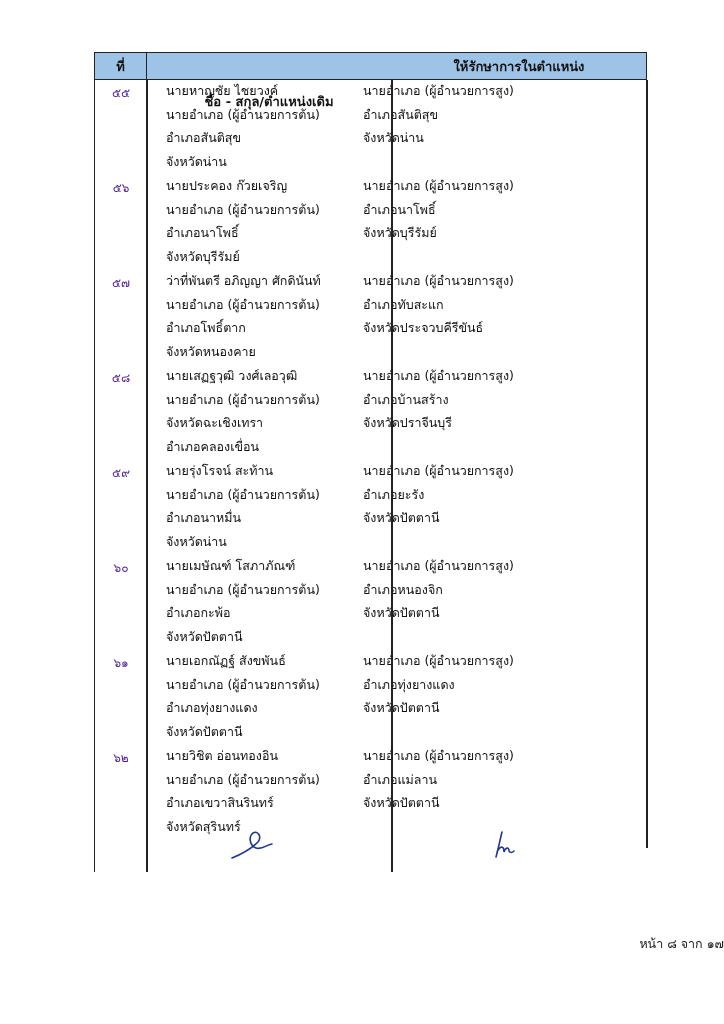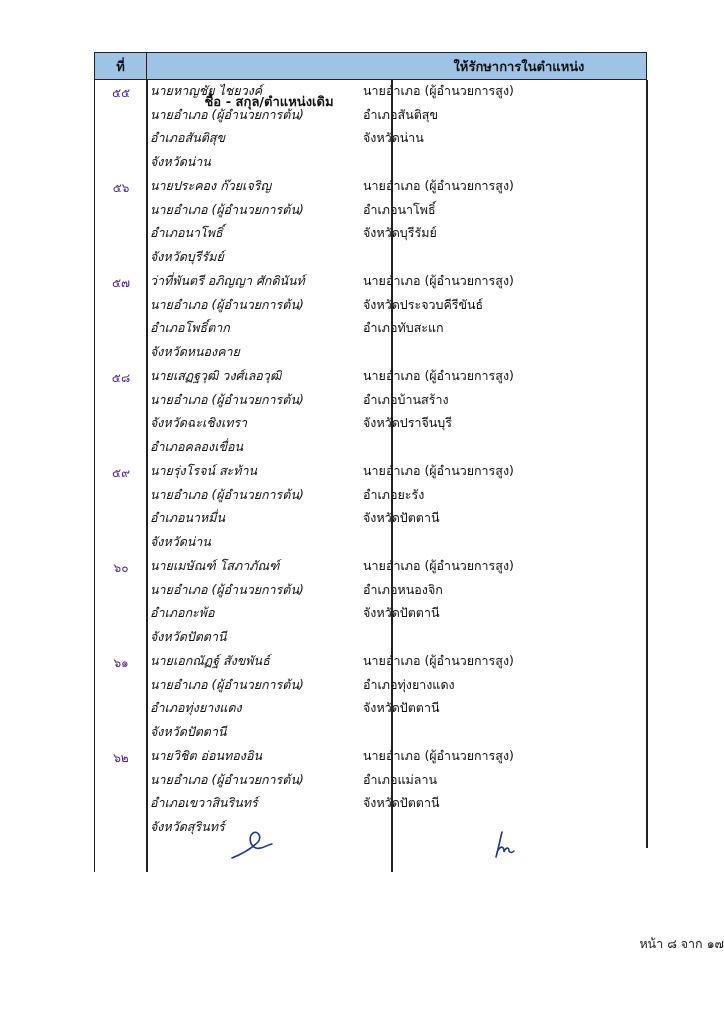--- a/index.html
+++ b/index.html
@@ -12,21 +12,21 @@
     .hdr > div { display: flex; align-items: center; justify-content: center;
                  font-size: 13px; font-weight: bold; color: #111; box-sizing: border-box; }
     .c1 { width: 52px; border-right: 1.5px solid #222; }
     .c2 { width: 245px; border-right: 1.5px solid #222; margin-top: 48px; }
     .c3 { flex: 1; }
     .body { position: relative; border-left: 1.5px solid #222; }
     .col-line { position: absolute; top: 0; width: 1.5px; background: #222; }
     .row { display: flex; height: 95px; }
     .row .num { width: 52px; box-sizing: border-box; text-align: center; padding-top: 3px;
                 font-size: 12px; color: #4c1d95; }
-    .row .old { width: 213px; box-sizing: border-box; padding-left: 3px; font-style: italic; }
+    .row .old { width: 213px; box-sizing: border-box; padding-left: 19px; }
     .row .new { flex: 1; box-sizing: border-box; padding-left: 3px; }
     .line { height: 23.5px; line-height: 22px; font-size: 12.5px; white-space: nowrap; color: #111; }
     .sig { position: absolute; }
     .footer { position: absolute; left: 0; width: 724px; top: 934px; text-align: right;
               font-size: 12.5px; color: #222; }
   </style>
 </head>
 <body>
 
 <div class="page">
@@ -71,22 +71,22 @@
         <div class="row">
           <div class="num">๕๗</div>
           <div class="old">
             <div class="line">ว่าที่พันตรี อภิญญา ศักดินันท์</div>
             <div class="line">นายอำเภอ (ผู้อำนวยการต้น)</div>
             <div class="line">อำเภอโพธิ์ตาก</div>
             <div class="line">จังหวัดหนองคาย</div>
           </div>
           <div class="new">
             <div class="line">นายอำเภอ (ผู้อำนวยการสูง)</div>
+            <div class="line">อำเภอทับสะแก</div>
             <div class="line">จังหวัดประจวบคีรีขันธ์</div>
-            <div class="line">อำเภอทับสะแก</div>
           </div>
         </div>
         <div class="row">
           <div class="num">๕๘</div>
           <div class="old">
             <div class="line">นายเสฏฐวุฒิ วงศ์เลอวุฒิ</div>
             <div class="line">นายอำเภอ (ผู้อำนวยการต้น)</div>
             <div class="line">จังหวัดฉะเชิงเทรา</div>
             <div class="line">อำเภอคลองเขื่อน</div>
           </div>

